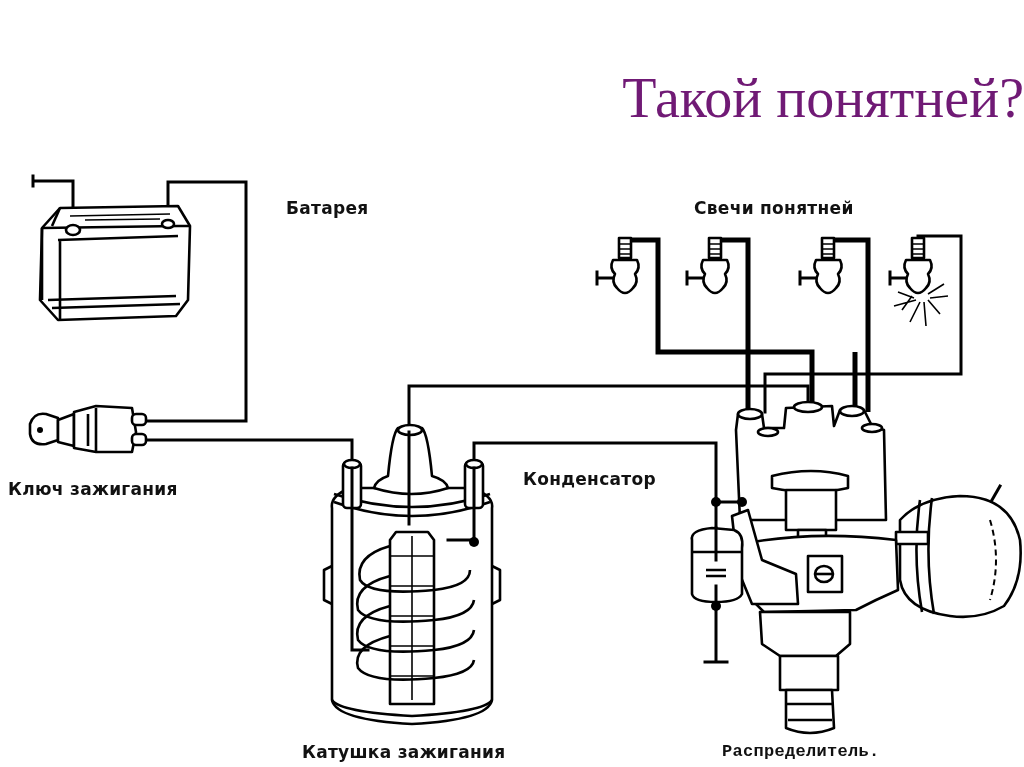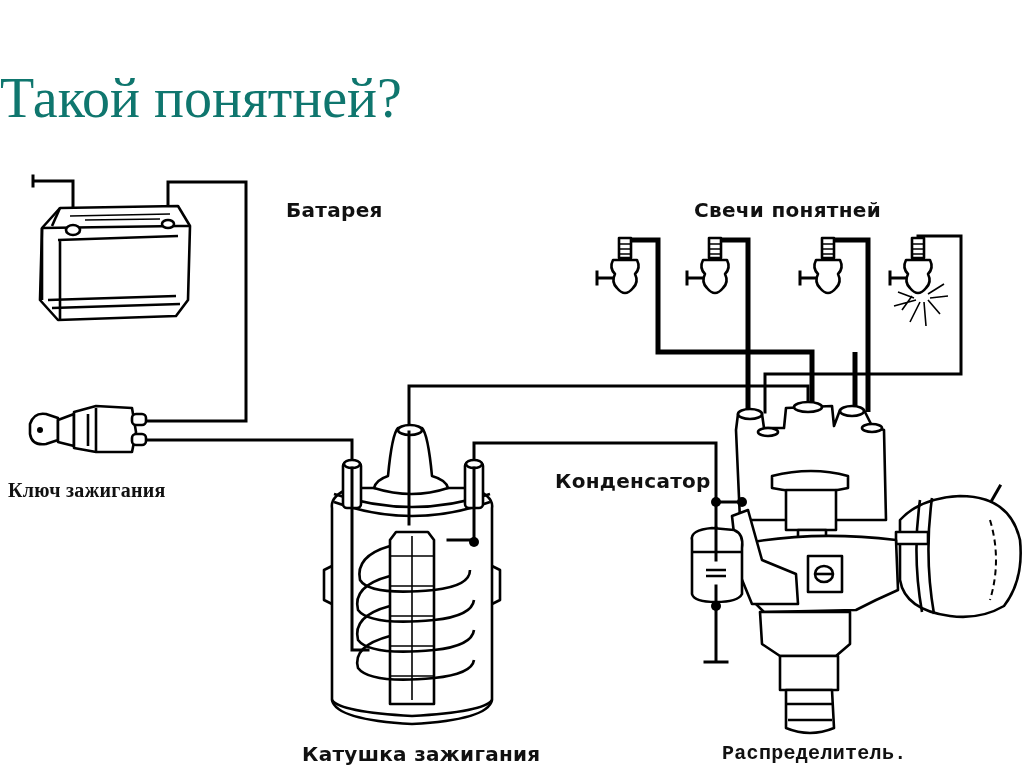--- a/index.html
+++ b/index.html
@@ -1,20 +1,20 @@
 <!DOCTYPE html>
 <html><head>
 <meta charset="utf-8">
 <style>
   html,body{margin:0;padding:0;background:#ffffff;}
   body{width:1024px;height:767px;position:relative;overflow:hidden;}
-  .title{position:absolute;left:0;top:62px;width:1024px;text-align:left;
-    font-family:"Liberation Serif","DejaVu Serif",serif;font-size:56px;color:#0f766e;line-height:72px;}
+  .title{position:absolute;left:0;top:62px;width:1024px;text-align:right;
+    font-family:"Liberation Serif","DejaVu Serif",serif;font-size:56px;color:#701a75;line-height:72px;}
   .lbl{position:absolute;font-family:"DejaVu Sans","Liberation Sans",sans-serif;
-    font-weight:bold;font-size:20px;color:#111;letter-spacing:0.3px;white-space:nowrap;}
+    font-weight:bold;font-size:17px;color:#111;letter-spacing:0.3px;white-space:nowrap;}
   svg.diagram{position:absolute;left:0;top:0;}
   .w{stroke:#000;fill:none;stroke-width:3;stroke-linecap:square;stroke-linejoin:miter;}
   .wt{stroke:#000;fill:none;stroke-width:5;}
   .o{stroke:#000;fill:none;stroke-width:2.6;stroke-linejoin:round;}
   .of{stroke:#000;fill:#fff;stroke-width:2.6;stroke-linejoin:round;}
   .thin{stroke:#000;fill:none;stroke-width:1.6;}
   .dash{stroke:#000;fill:none;stroke-width:2;stroke-dasharray:6 4;}
   .dot{fill:#000;}
 </style>
 </head>
@@ -167,16 +167,16 @@
     <path class="o" d="M692 552 H742 M706 570 H726 M706 576 H726"></path>
     <path class="w" d="M716 528 V560 M716 586 V604"></path>
     <circle cx="716" cy="502" r="5" class="dot"></circle>
     <circle cx="716" cy="606" r="5" class="dot"></circle>
     <circle cx="742" cy="502" r="5" class="dot"></circle>
   </g>
 </svg>
 
 <div class="lbl" style="left:286px;top:198px;">Батарея</div>
 <div class="lbl" style="left:694px;top:198px;">Свечи понятней</div>
-<div class="lbl" style="left:8px;top:479px;font-family:Liberation Serif, serif;">Ключ зажигания</div>
-<div class="lbl" style="left:555px;top:469px;text-align:right;">Конденсатор</div>
+<div class="lbl" style="left:8px;top:479px;">Ключ зажигания</div>
+<div class="lbl" style="left:523px;top:469px;text-align:right;">Конденсатор</div>
 <div class="lbl" style="left:302px;top:742px;text-align:center;">Катушка зажигания</div>
 <div class="lbl" style="left:722px;top:742px;font-family:Liberation Mono, monospace;">Распределитель.</div>
 
 </body></html>

